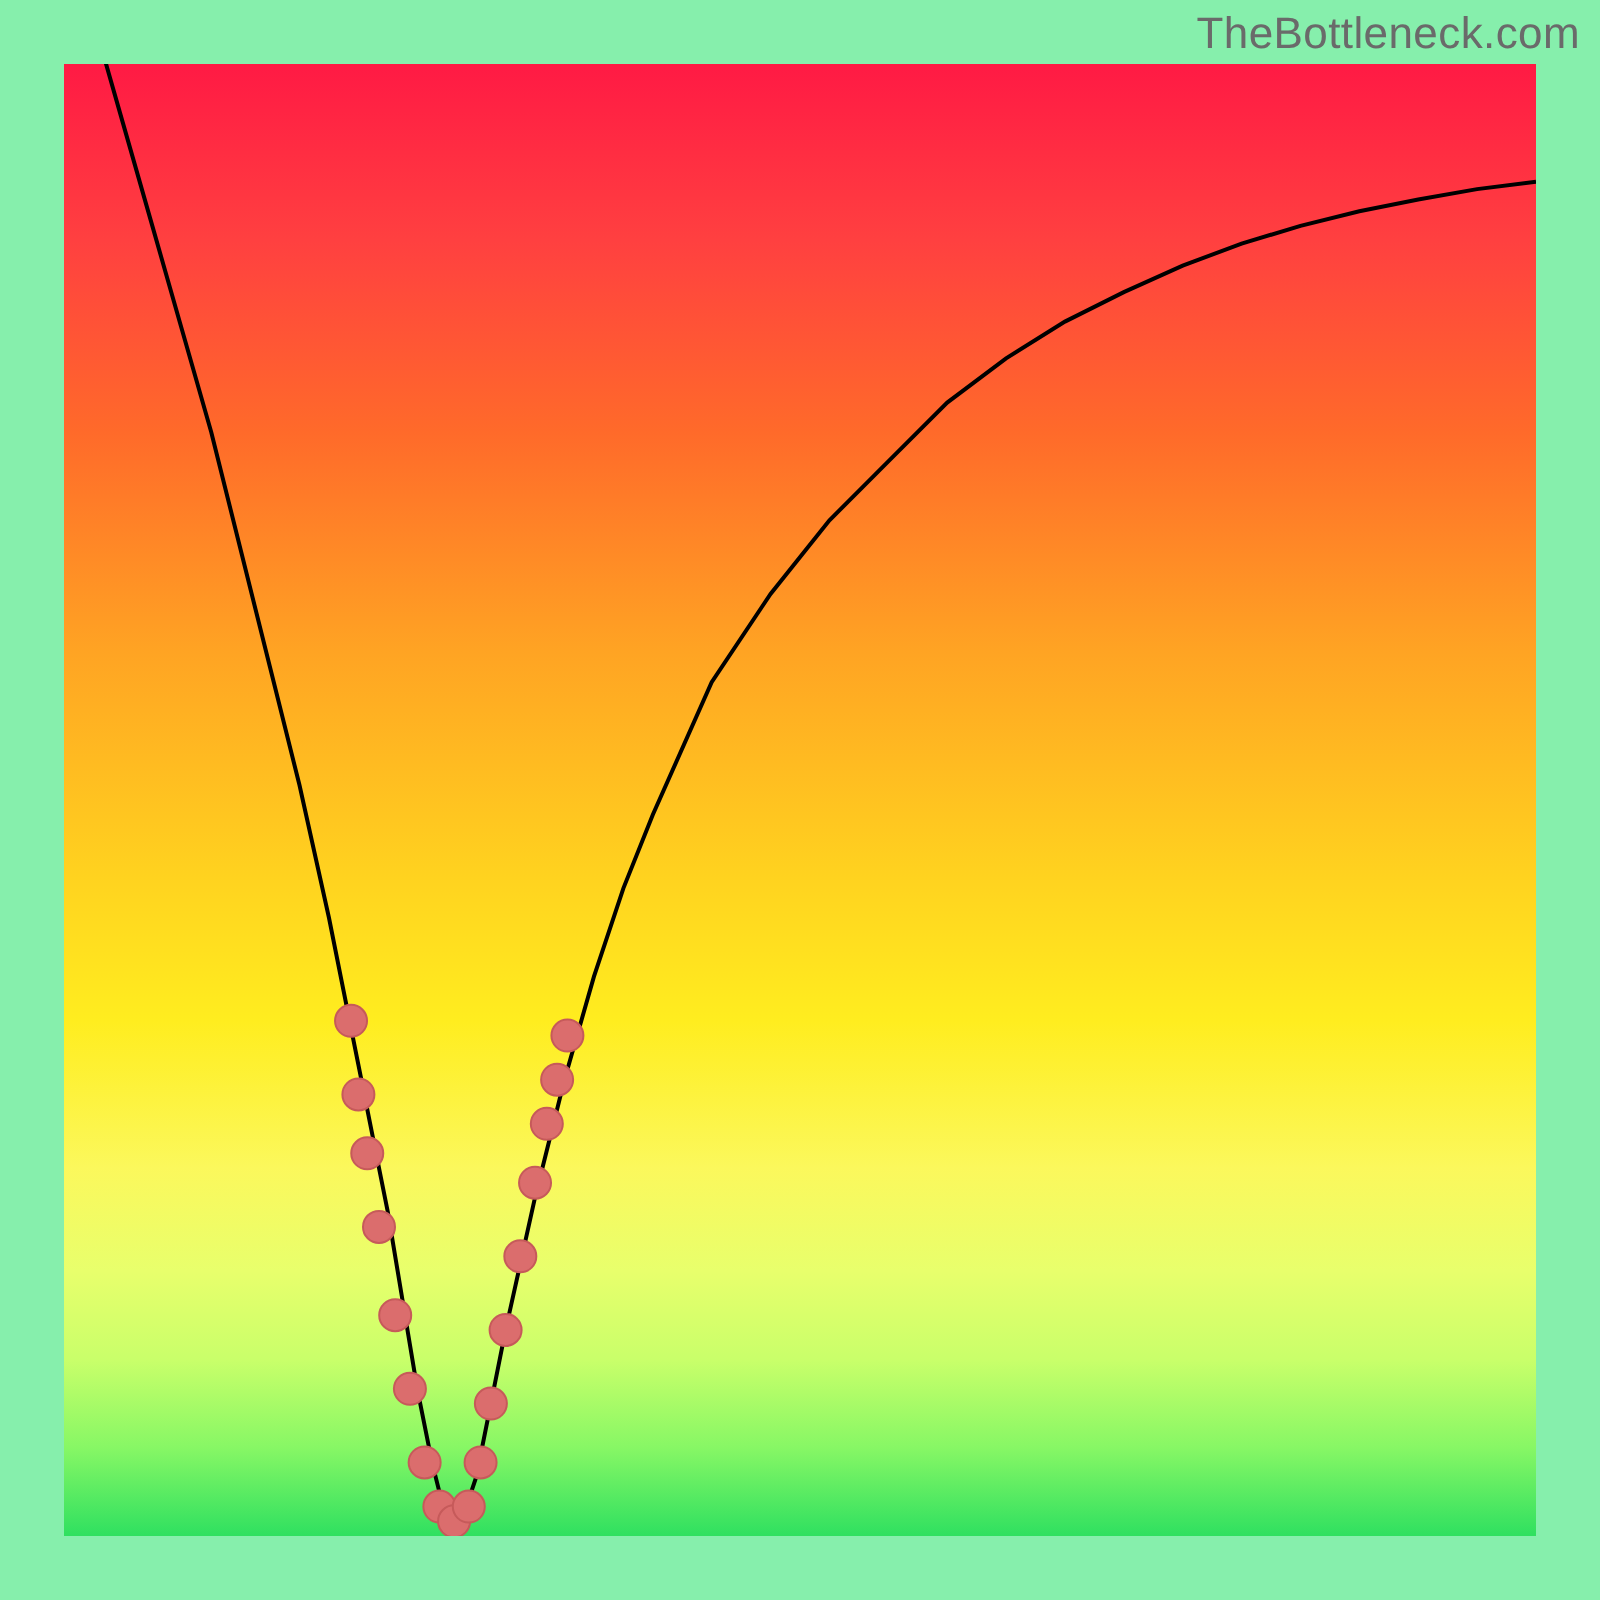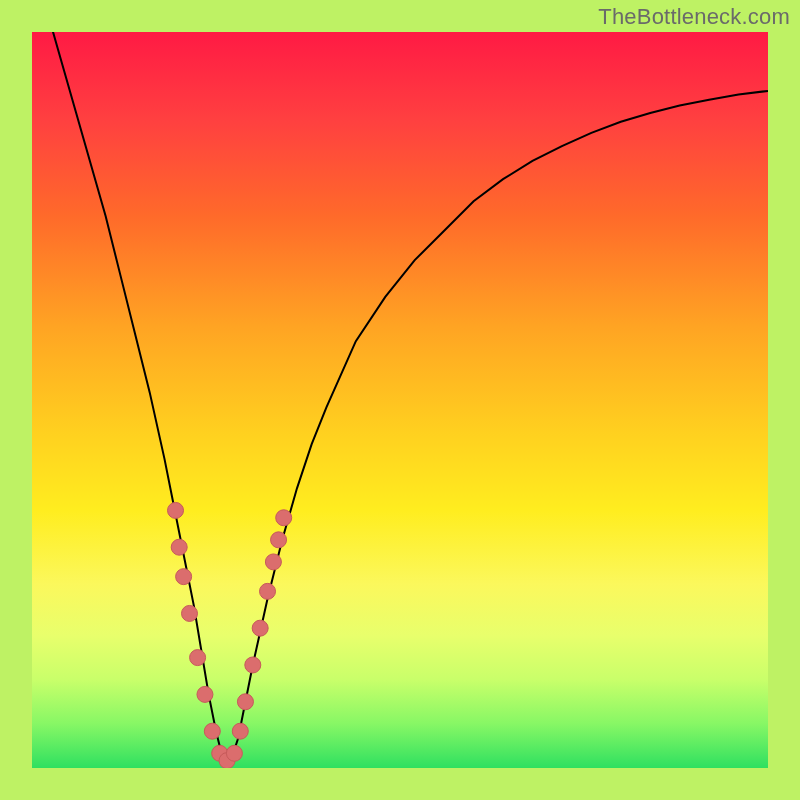--- a/index.html
+++ b/index.html
@@ -8,21 +8,21 @@
     width: 800px;
     height: 800px;
     overflow: hidden;
     background: #000;
     font-family: Arial, Helvetica, sans-serif;
   }
   .outer {
     position: relative;
     width: 800px;
     height: 800px;
-    background: #bef264;
+    background: #86efac;
   }
   .plot-area {
     position: absolute;
     left: 32px;
     top: 32px;
     width: 736px;
     height: 736px;
     background: linear-gradient(to bottom,
       #ff1a44 0%,
       #ff4040 12%,

